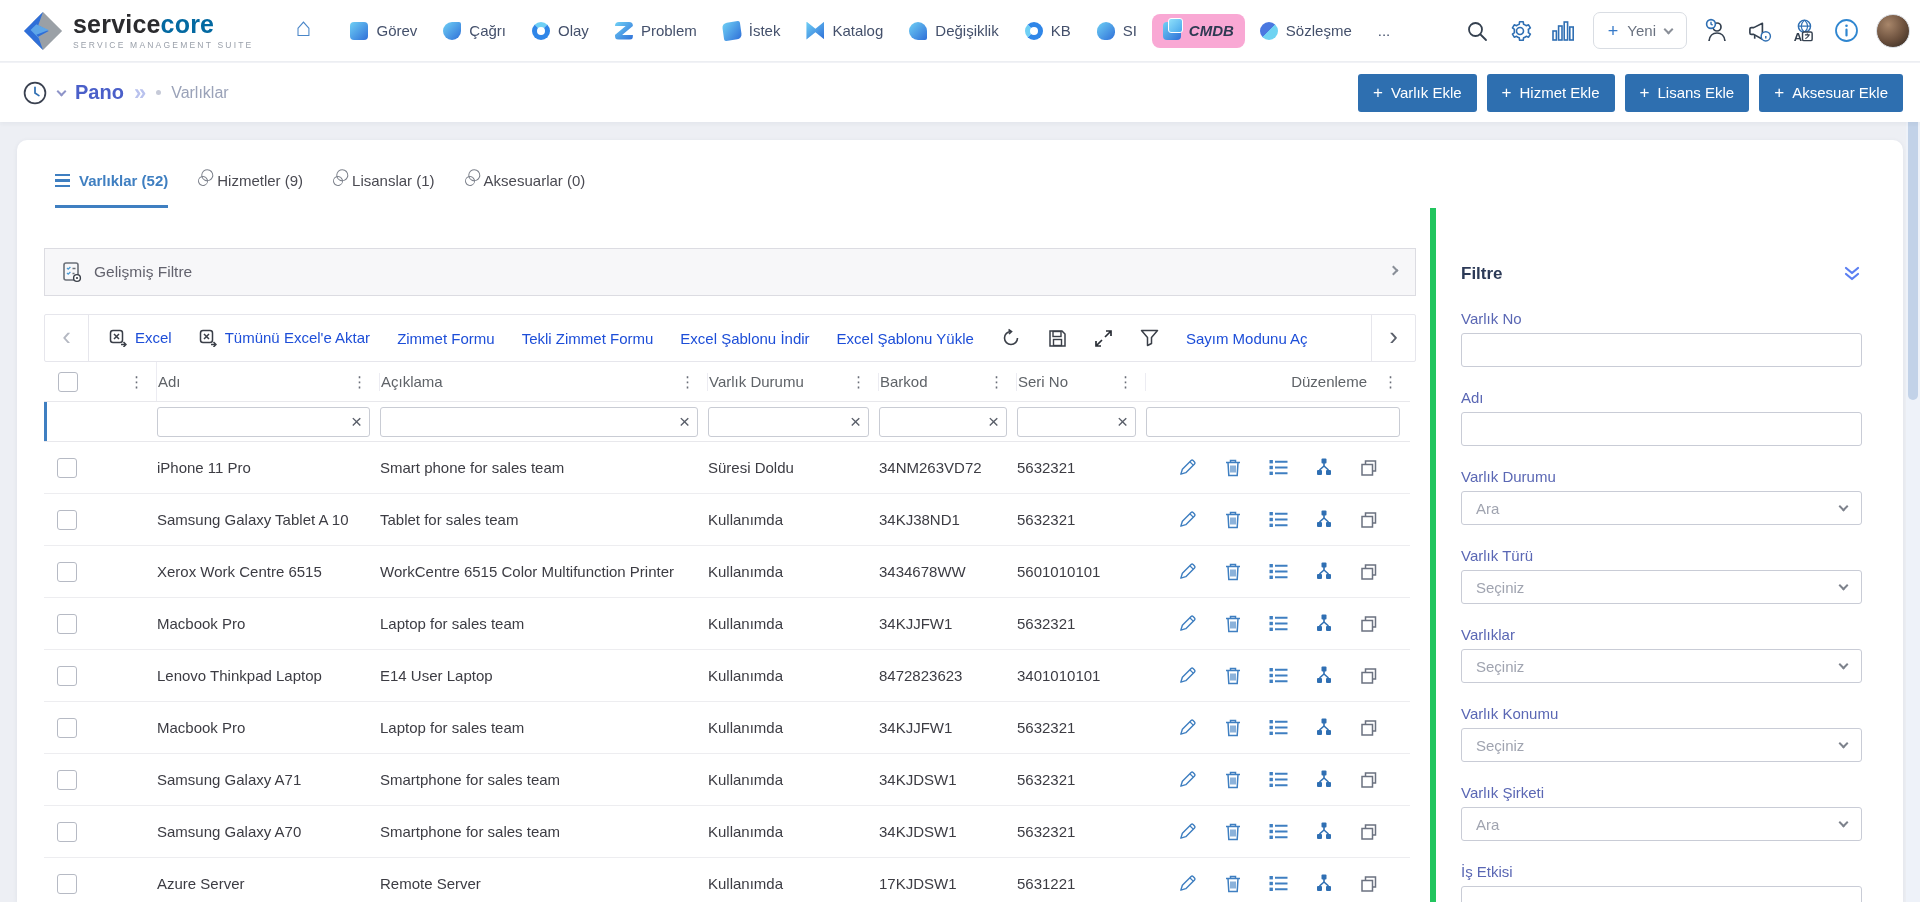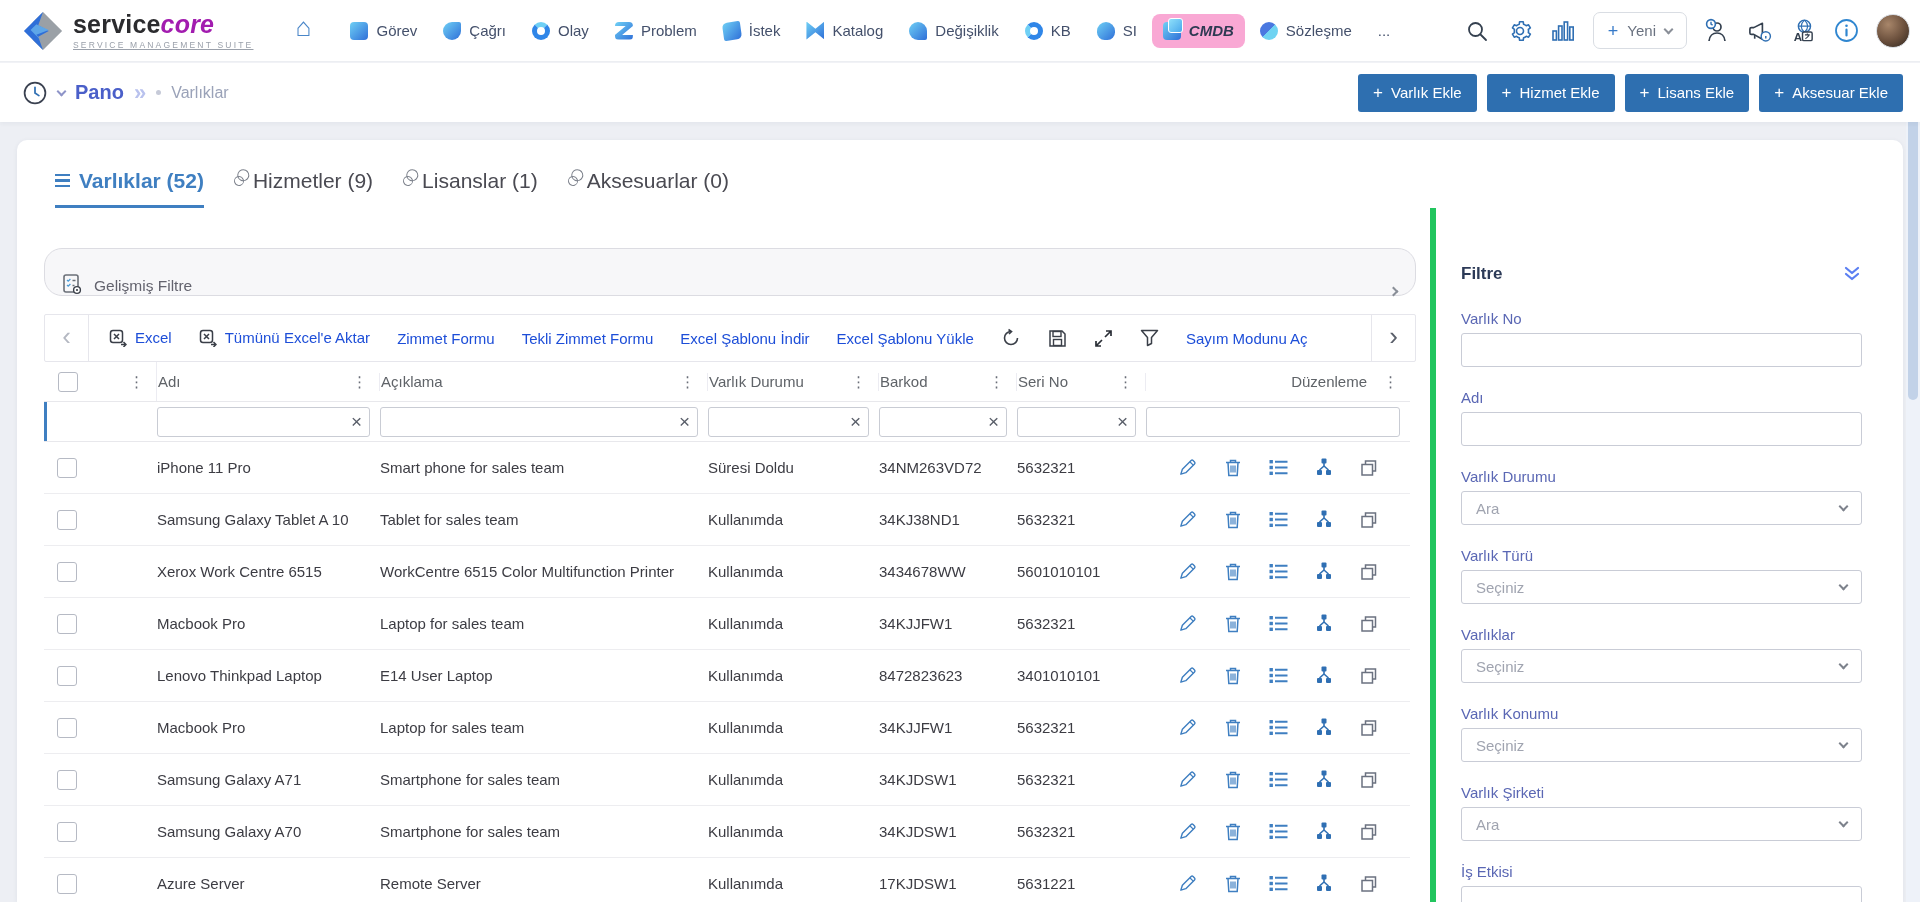--- a/index.html
+++ b/index.html
@@ -4,22 +4,22 @@
 <style>
   * { margin:0; padding:0; box-sizing:border-box; }
   html,body { width:1920px; height:902px; overflow:hidden; background:#edeff4;
     font-family:"Liberation Sans", sans-serif; color:#3c3c43; }
 
   
   .topbar { height:62px; background:#fff; display:flex; align-items:center;
     padding:0 10px 0 22px; border-bottom:1px solid #eceef2; position:relative; z-index:5; }
   .brand { display:flex; align-items:center; gap:9px; flex:none; }
   .brand-name { font-size:25px; font-weight:bold; letter-spacing:.2px; color:#2b2b2e; line-height:1; }
-  .brand-name .blue { color:#a21caf;font-style:italic; }
-  .tagline { font-size:8.5px; letter-spacing:2.2px; color:#9aa0aa; margin-top:3px;text-decoration:underline; }
+  .brand-name .blue { color:#0369a1; }
+  .tagline { font-size:8.5px; letter-spacing:2.2px; color:#9aa0aa; margin-top:3px; }
   .mainnav { display:flex; align-items:center; gap:4px; margin-left:34px; flex:none; }
   .nav-item { display:flex; align-items:center; gap:8px; padding:8px 11px; border-radius:8px;
     cursor:pointer; text-decoration:none; }
   .nav-item.active { background:#f9a8d4;font-style:italic; }
   .nav-label { font-size:15px; color:#44506b; }
   .nav-item.active .nav-label { color:#2e3a52; font-weight:bold; }
   .nav-ico { width:18px; height:18px; flex:none; position:relative; border-radius:4px;
     background:linear-gradient(135deg,#6fd0f5,#2f6fd8); }
   [data-name="home-icon"] { background:none; border-radius:0; }
   [data-name="home-icon"]::before { content:"⌂"; position:absolute; left:-3px; top:-10px;
@@ -61,34 +61,34 @@
   .btn-blue .plus::before { content:"+"; font-size:17px; }
 
   
   .page { padding:18px 17px 0; height:780px; }
   .card { background:#fff; border-radius:10px 10px 0 0; box-shadow:0 1px 5px rgba(40,50,80,.07);
     height:762px; overflow:hidden; }
 
   
   .tabs { display:flex; gap:30px; padding:28px 0 0 38px; height:68px; }
   .tab { display:flex; align-items:center; gap:9px; padding-bottom:12px; cursor:pointer;
-    font-size:21px; color:#4a4a52; border-bottom:3px solid transparent; }
+    font-size:15px; color:#4a4a52; border-bottom:3px solid transparent; }
   .tab.active { color:#3f7fc1; font-weight:bold; border-bottom-color:#3f7fc1; }
   .tab-ico { width:15px; height:14px; display:inline-block; position:relative; flex:none; }
   [data-name="list-icon"] { background:repeating-linear-gradient(to bottom,#3f7fc1 0 2.5px,transparent 2.5px 5.5px); }
   [data-name="link-icon"] { width:10px; height:10px; border:1.8px solid #7d828c; border-radius:50%;
     transform:rotate(-20deg); }
   [data-name="link-icon"]::after { content:""; position:absolute; left:4px; top:-6px; width:10px; height:10px;
     border:1.8px solid #7d828c; border-radius:50%; }
 
   .content-row { display:flex; height:694px; }
   .left-col { flex:1; padding:0 14px 0 27px; min-width:0; }
   
-  .adv-filter { margin-top:40px; height:48px; background:#f7f7f9; border:1px solid #dcdce2; border-radius:18px;
-    display:flex; align-items:flex-end; gap:12px; padding:0 18px; cursor:pointer; }
+  .adv-filter { margin-top:40px; height:48px; background:#f7f7f9; border:1px solid #dcdce2; border-radius:0;
+    display:flex; align-items:center; gap:12px; padding:0 18px; cursor:pointer; }
   .adv-label { font-size:15.5px; color:#63636e; }
   .adv-chev { margin-left:auto; transform:rotate(-45deg); border-color:#8a8f98; }
 
   
   .toolbar { margin-top:18px; height:48px; border:1px solid #e6e6ec; border-radius:2px;
     display:flex; align-items:stretch; }
   .tb-nav { width:44px; display:flex; align-items:center; justify-content:center; color:#b4b8c2; cursor:pointer; }
   .tb-nav.left { border-right:1px solid #e6e6ec; }
   .tb-nav.right { border-left:1px solid #e6e6ec; color:#5a5f6a; }
   .tb-nav .arr { font-size:26px; line-height:1; margin-top:-4px; }

